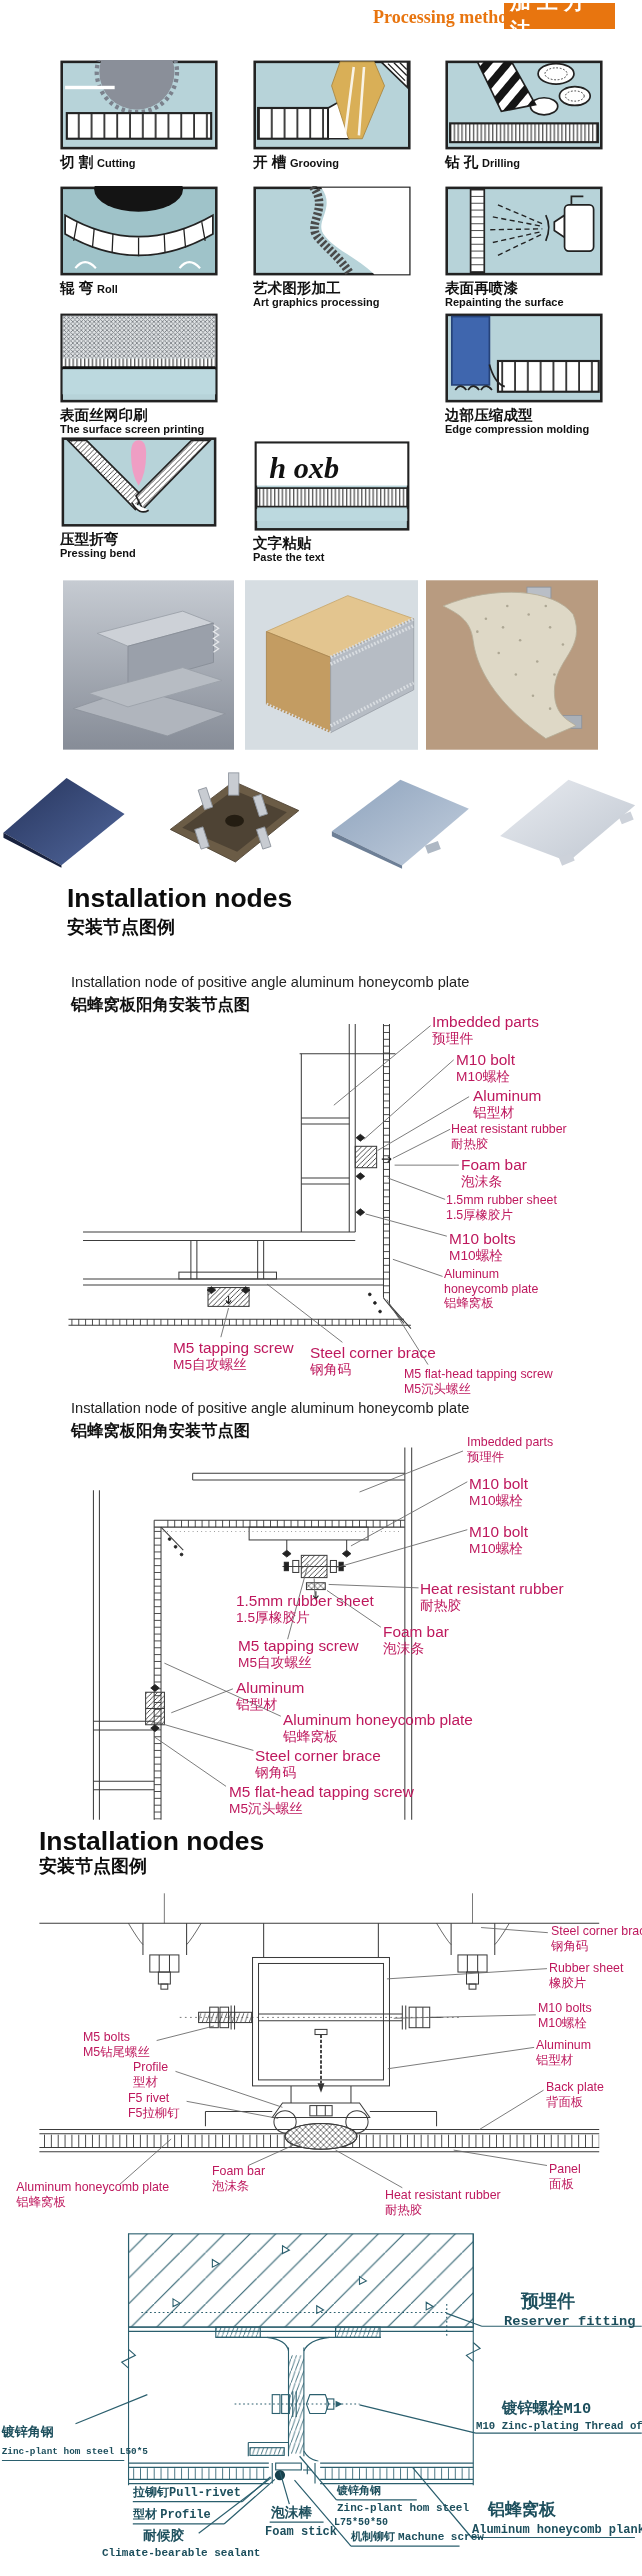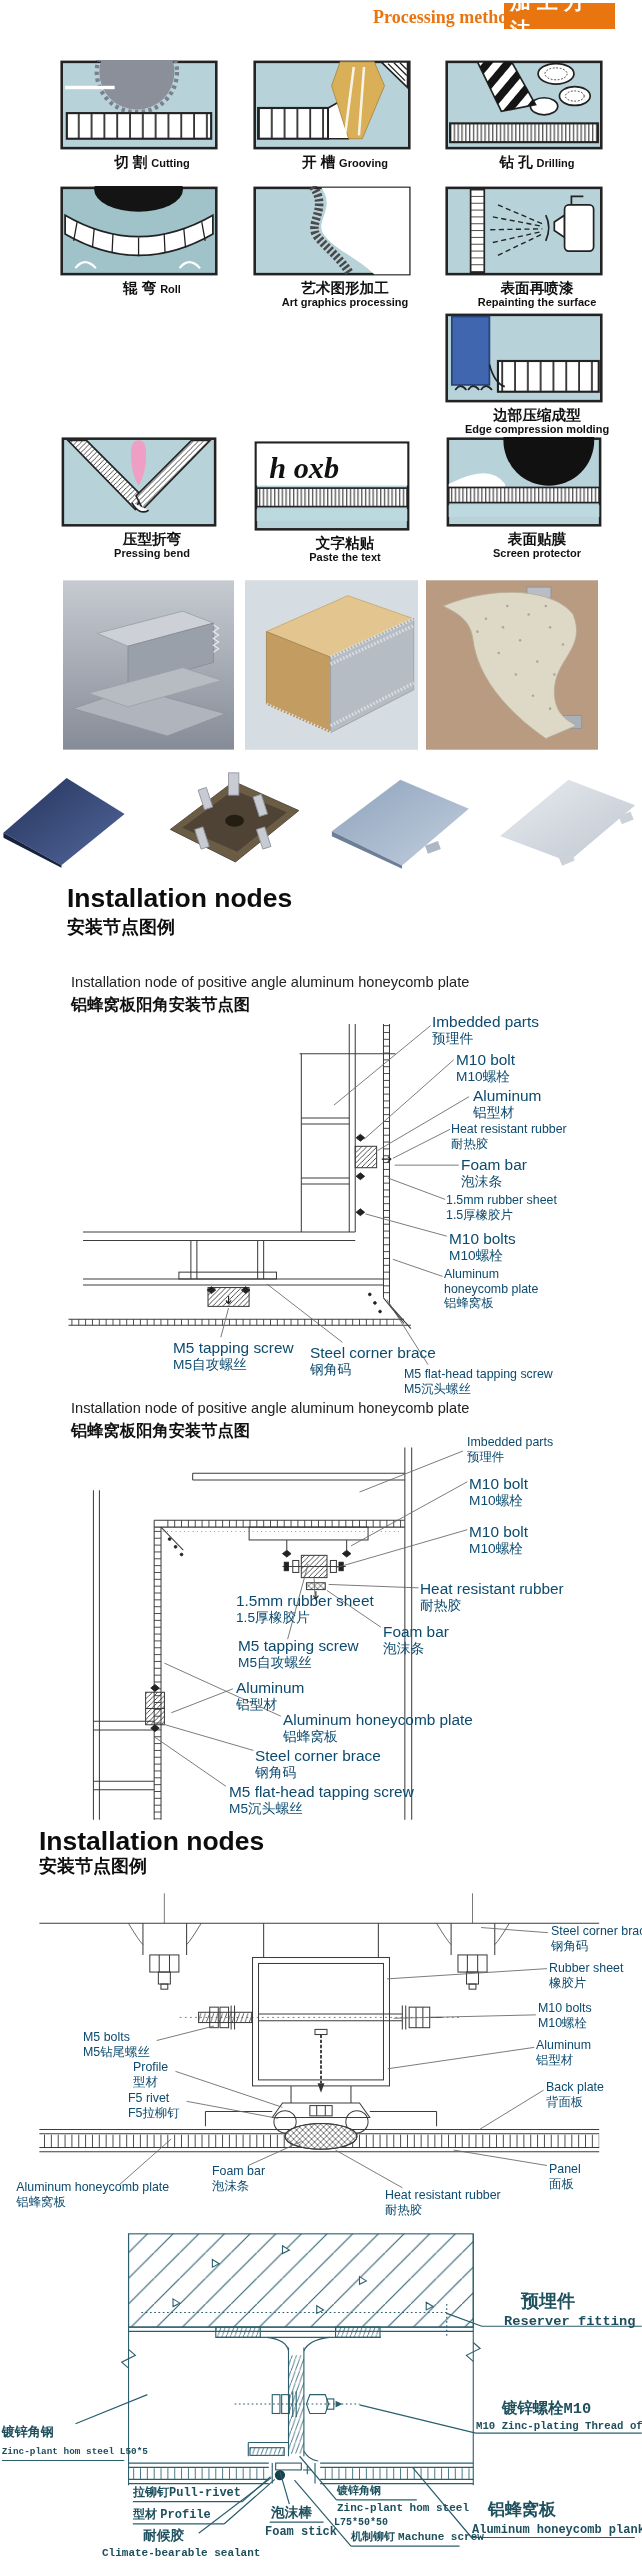--- a/index.html
+++ b/index.html
@@ -7,33 +7,33 @@
         font-family:"Liberation Sans",sans-serif;color:#1c1c1c}
   .abs{position:absolute}
   
   .hdr-en{position:absolute;left:373px;top:6.9px;font-family:"Liberation Serif",serif;
           font-weight:bold;font-size:18px;color:#e8750f}
   .hdr-box{position:absolute;left:504px;top:3.4px;width:111px;height:26px;background:#e8750f;
            display:flex;align-items:center;justify-content:center}
   .hdr-box span{font-family:"Liberation Serif",serif;font-weight:bold;font-size:21px;
                 color:#fff;letter-spacing:6px;padding-left:6px}
   
-  .pcell{position:absolute;width:184px;text-align:center}
+  .pcell{position:absolute;width:184px;text-align:left}
   .picon{display:block;width:158px;height:90px}
   .plabel{margin-top:4.3px;font-weight:bold;color:#111;line-height:1.1}
   .plabel .cn{font-size:14.6px}
   .plabel .en{font-size:11px}
   .plabel.two .cn,.plabel.two .en{display:block}
   
   .h-nodes{position:absolute;font-weight:bold;font-size:26.5px;color:#0d0d0d;line-height:1}
   .h-nodes-cn{position:absolute;font-weight:bold;font-size:18px;color:#0d0d0d;line-height:1}
   .dt-en{position:absolute;font-size:14.6px;color:#222;line-height:1}
   .dt-cn{position:absolute;font-size:16.3px;font-weight:bold;color:#111;line-height:1}
   
-  .lbl{position:absolute;line-height:1.18;color:#0c4a6e;white-space:nowrap}
+  .lbl{position:absolute;line-height:1.18;color:#be185d;white-space:nowrap}
   .lbl .en{display:block;font-size:15.4px}
   .lbl .cn{display:block;font-size:13.7px}
   .lbl.sm .en{font-size:12.4px}
   .lbl.sm .cn{font-size:12.4px}
   
   .t4{position:absolute;color:#1d4f5d;font-weight:bold;line-height:1.1;white-space:nowrap}
   .t4 .cn{font-family:Liberation Mono, monospace}
   .t4 .en{font-family:"Liberation Mono",monospace}
   svg{display:block}
 </style>
@@ -175,20 +175,35 @@
       <polygon points="128,42 140,34 140,60 128,52" fill="#fff" stroke="#222" stroke-width="2"></polygon>
       <rect x="140" y="22" width="34" height="54" rx="5" fill="#fff" stroke="#222" stroke-width="2"></rect>
       <path d="M148 22 V12 h14" stroke="#222" stroke-width="2" fill="none"></path>
     </svg>
     <div class="plabel two">
         <span class="cn">表面再喷漆</span>
         <span class="en">Repainting the surface</span>
       </div>
   </div>
 
+  <div class="pcell" style="left:60px;top:313px">
+    <svg class="picon" viewBox="0 0 185 105">
+      <rect x="2" y="2" width="181" height="101" fill="#b7d3d9" stroke="#222" stroke-width="3"></rect>
+      <rect x="3" y="3" width="179" height="50" fill="#dfe2e4"></rect>
+      <rect x="3" y="3" width="179" height="50" fill="url(#pscreen)"></rect>
+      <rect x="3" y="53" width="179" height="10" fill="#fff"></rect>
+      <rect x="3" y="53" width="179" height="10" fill="url(#pv4)"></rect>
+      <path d="M3 64 H182" stroke="#111" stroke-width="3.5"></path>
+      <rect x="3" y="66" width="179" height="29" fill="#bcd9df"></rect>
+    </svg>
+    <div class="plabel two">
+        <span class="cn">表面丝网印刷</span>
+        <span class="en">The surface screen printing</span>
+      </div>
+  </div>
   <div class="pcell" style="left:445px;top:313px">
     <svg class="picon" viewBox="0 0 185 105">
       <rect x="2" y="2" width="181" height="101" fill="#b7d3d9" stroke="#222" stroke-width="3"></rect>
       <rect x="62" y="56" width="118" height="36" fill="#fff" stroke="#222" stroke-width="2.5"></rect>
       <rect x="62" y="56" width="118" height="36" fill="url(#pv15)"></rect>
       <rect x="8" y="4" width="44" height="80" fill="#3f66ae" stroke="#26437a" stroke-width="2"></rect>
       <path d="M52 60 Q58 82 70 86" stroke="#222" stroke-width="2" fill="none"></path>
       <path d="M12 90 q6 -9 13 0 M27 90 q6 -9 13 0 M42 90 q6 -9 13 0" stroke="#222" stroke-width="2" fill="none"></path>
     </svg>
     <div class="plabel two">
@@ -217,34 +232,20 @@
       <rect x="2" y="2" width="181" height="103" fill="#b7d3d9" stroke="#222" stroke-width="3"></rect>
       <rect x="3" y="3" width="179" height="50" fill="#fff"></rect>
       <text x="18" y="44" font-size="36" font-style="italic" font-weight="bold" font-family="Liberation Serif, serif" fill="#111">h oxb</text>
       <rect x="3" y="56" width="179" height="22" fill="#fff" stroke="#222" stroke-width="2"></rect>
       <rect x="3" y="56" width="179" height="22" fill="url(#pv4)"></rect>
       <rect x="3" y="81" width="179" height="14" fill="#bcd9df"></rect>
     </svg>
     <div class="plabel two">
         <span class="cn">文字粘贴</span>
         <span class="en">Paste the text</span>
-      </div>
-  </div>
-  <div class="pcell" style="left:445px;top:437px">
-    <svg class="picon" viewBox="0 0 185 107">
-      <rect x="2" y="2" width="181" height="103" fill="#b7d3d9" stroke="#222" stroke-width="3"></rect>
-      <path d="M3 56 Q52 30 70 56 L70 60 L3 60 Z" fill="#fff"></path>
-      <circle cx="122" cy="4" r="54" fill="#111"></circle>
-      <rect x="3" y="60" width="179" height="18" fill="#fff" stroke="#222" stroke-width="2"></rect>
-      <rect x="3" y="60" width="179" height="18" fill="url(#pv4)"></rect>
-      <rect x="3" y="81" width="179" height="14" fill="#bcd9df"></rect>
-    </svg>
-    <div class="plabel two">
-        <span class="cn">表面贴膜</span>
-        <span class="en">Screen protector</span>
       </div>
   </div>
 
   <svg class="abs" style="left:63px;top:580px" width="171" height="170" viewBox="0 0 200 198">
     <rect width="200" height="198" fill="url(#g-gray)"></rect>
     <polygon points="12,150 122,182 190,156 82,126" fill="#b0b5bd" stroke="#8d939c"></polygon>
     <polygon points="40,62 140,36 176,50 76,77" fill="#cdd1d7" stroke="#9aa0a8"></polygon>
     <polygon points="76,77 176,50 176,96 76,124" fill="#9aa0aa" stroke="#878d96"></polygon>
     <polygon points="30,132 140,102 186,117 76,148" fill="#b7bcc3" stroke="#9aa0a8"></polygon>
     <path d="M176 52 l6 4 l-6 4 l6 4 l-6 4 l6 4 l-6 4 l6 4 l-6 4" stroke="#e6e8eb" fill="none" stroke-width="1.5"></path>

